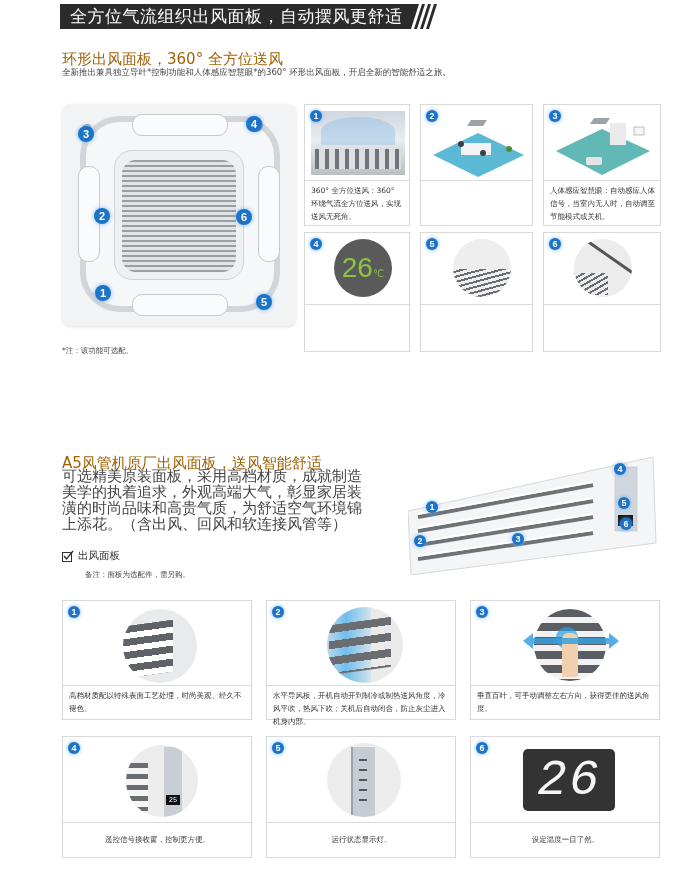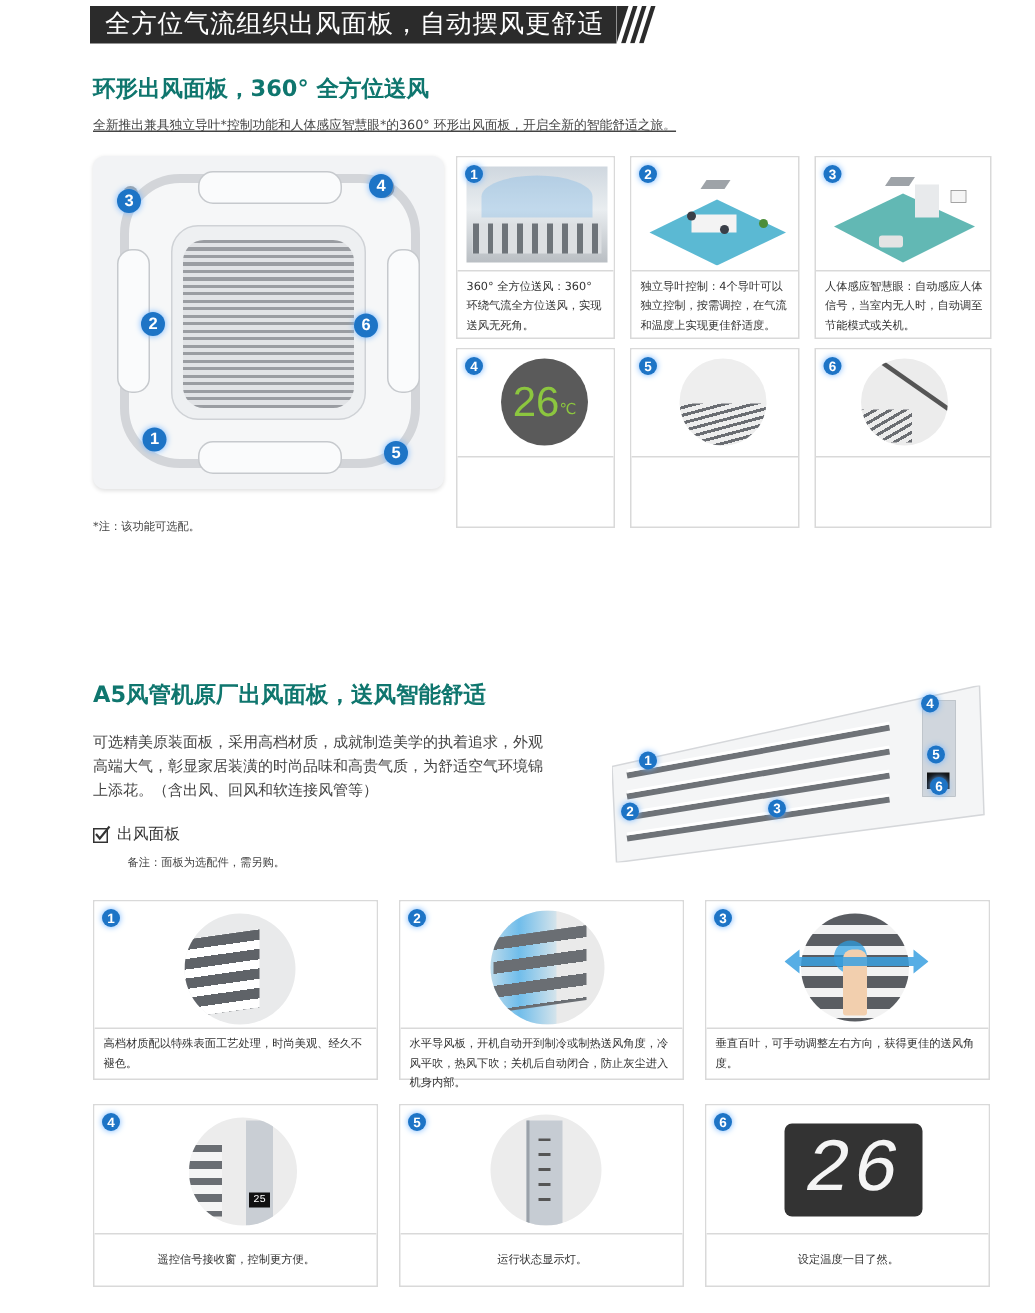--- a/index.html
+++ b/index.html
@@ -5,21 +5,21 @@
   * { box-sizing: border-box; margin: 0; padding: 0; }
   html, body { width: 690px; height: 875px; background: #ffffff; overflow: hidden; }
   body { font-family: "DejaVu Sans", "Liberation Sans", sans-serif; color: #333; position: relative; }
 
   
   .banner { position: absolute; left: 60px; top: 4px; height: 25px; display: flex; align-items: stretch; }
   .banner-bar { background: #2b2b2b; color: #fff; font-size: 17px; line-height: 25px; padding: 0 8px 0 10px; letter-spacing: 0.5px; white-space: nowrap; }
   .banner-slash { width: 30px; height: 25px; position: relative; overflow: hidden; }
   .banner-slash svg { position: absolute; left: 0; top: 0; }
 
-  .h2 { position: absolute; font-size: 15px; font-weight: bold; color: #0f766e; white-space: nowrap; }
+  .h2 { position: absolute; font-size: 15px; font-weight: normal; color: #a16207; white-space: nowrap; }
   .p-small { position: absolute; font-size: 8.5px; color: #444; white-space: nowrap; }
 
   
   .cassette { position: absolute; left: 62px; top: 104px; width: 234px; height: 222px; background: #f2f3f5; border-radius: 8px; box-shadow: 0 1px 3px rgba(0,0,0,0.12); }
   .cassette .ring { position: absolute; left: 18px; top: 12px; width: 200px; height: 196px; border-radius: 40px; border: 6px solid #d3d5d9; background: #f6f7f8; }
   .cassette .grill-frame { position: absolute; left: 52px; top: 46px; width: 130px; height: 130px; border-radius: 18px; background: #eef0f2; border: 1px solid #cfd2d6; }
   .cassette .grill { position: absolute; left: 60px; top: 56px; width: 114px; height: 112px; border-radius: 14px;
       background:
         repeating-linear-gradient(0deg, #9a9da2 0 2px, #e1e3e6 2px 5px),
         #b8bbbf; }
@@ -31,21 +31,21 @@
   .card { position: absolute; border: 1px solid #d9d9d9; background: #fff; }
   .card .img { position: absolute; left: 0; top: 0; right: 0; border-bottom: 1px solid #d9d9d9; overflow: hidden; background: #fff; }
   .card .txt { position: absolute; left: 6px; right: 5px; font-size: 7.5px; line-height: 13px; color: #333; }
   .card .txt.center { text-align: center; }
 
   .circle { position: absolute; border-radius: 50%; overflow: hidden; }
 
   .note { position: absolute; font-size: 7.5px; color: #444; white-space: nowrap; }
 
   
-  .para { position: absolute; left: 62px; top: 488px; width: 300px; font-size: 10px; line-height: 16px; color: #444; font-family: Liberation Serif, serif; }
+  .para { position: absolute; left: 62px; top: 468px; width: 300px; font-size: 15px; line-height: 16px; color: #444; }
   .check-row { position: absolute; left: 62px; top: 549px; display: flex; align-items: center; gap: 4px; font-size: 10.5px; color: #333; }
 
   
   .duct { position: absolute; left: 408px; top: 457px; width: 250px; height: 118px; }
 </style>
 </head>
 <body>
 
 <div class="banner">
   <div class="banner-bar">全方位气流组织出风面板，自动摆风更舒适</div>
@@ -54,21 +54,21 @@
       <polygon points="0,0 30,0 30,25 0,25" fill="#fff"></polygon>
       <polygon points="0,0 8,0 0,25" fill="#2b2b2b"></polygon>
       <polygon points="11,0 14,0 6,25 3,25" fill="#2b2b2b"></polygon>
       <polygon points="17,0 20,0 12,25 9,25" fill="#2b2b2b"></polygon>
       <polygon points="23,0 26,0 18,25 15,25" fill="#2b2b2b"></polygon>
     </svg>
   </div>
 </div>
 
 <div class="h2" style="left:62px; top:50px;">环形出风面板，360° 全方位送风</div>
-<div class="p-small" style="left:62px; top:78px;text-decoration:underline;">全新推出兼具独立导叶*控制功能和人体感应智慧眼*的360° 环形出风面板，开启全新的智能舒适之旅。</div>
+<div class="p-small" style="left:62px; top:67px;">全新推出兼具独立导叶*控制功能和人体感应智慧眼*的360° 环形出风面板，开启全新的智能舒适之旅。</div>
 
 <div class="cassette">
   <div class="ring"></div>
   <div class="vane" style="left:70px; top:10px; width:96px; height:22px;"></div>
   <div class="vane" style="left:70px; top:190px; width:96px; height:22px;"></div>
   <div class="vane" style="left:16px; top:62px; width:22px; height:96px;"></div>
   <div class="vane" style="left:196px; top:62px; width:22px; height:96px;"></div>
   <div class="grill-frame"></div>
   <div class="grill"></div>
   <div style="position:absolute; left:187px; top:14px; width:14px; height:14px; border-radius:50%; background:#555; border:2px solid #8a8a8a;"></div>
@@ -98,21 +98,20 @@
     <svg style="position:absolute; left:10px; top:14px;" width="95" height="58" viewBox="0 0 95 58">
       <polygon points="47,14 93,36 47,58 2,36" fill="#5bb9d3"></polygon>
       <polygon points="40,1 56,1 52,7 36,7" fill="#9ea3a8"></polygon>
       <rect x="30" y="24" width="30" height="12" fill="#f3f3f3"></rect>
       <circle cx="30" cy="25" r="3" fill="#3a3f48"></circle>
       <circle cx="52" cy="34" r="3" fill="#3a3f48"></circle>
       <circle cx="78" cy="30" r="3" fill="#4c8e3a"></circle>
     </svg>
     <span class="badge sm" style="left:5px; top:5px;">2</span>
   </div>
-  <div class="txt" style="top:79px;">独立导叶控制：4个导叶可以独立控制，按需调控，在气流和温度上实现更佳舒适度。</div>
 </div>
 
 <div class="card" style="left:543px; top:104px; width:118px; height:122px;">
   <div class="img" style="height:76px;">
     <svg style="position:absolute; left:10px; top:12px;" width="98" height="60" viewBox="0 0 98 60">
       <polygon points="48,12 96,34 48,58 2,34" fill="#62b8b4"></polygon>
       <polygon points="40,1 56,1 52,7 36,7" fill="#9ea3a8"></polygon>
       <rect x="56" y="6" width="16" height="22" fill="#e8eaec"></rect>
       <rect x="80" y="10" width="10" height="8" fill="#f5f5f5" stroke="#888" stroke-width="0.5"></rect>
       <rect x="32" y="40" width="16" height="8" rx="2" fill="#e4e4e4"></rect>

